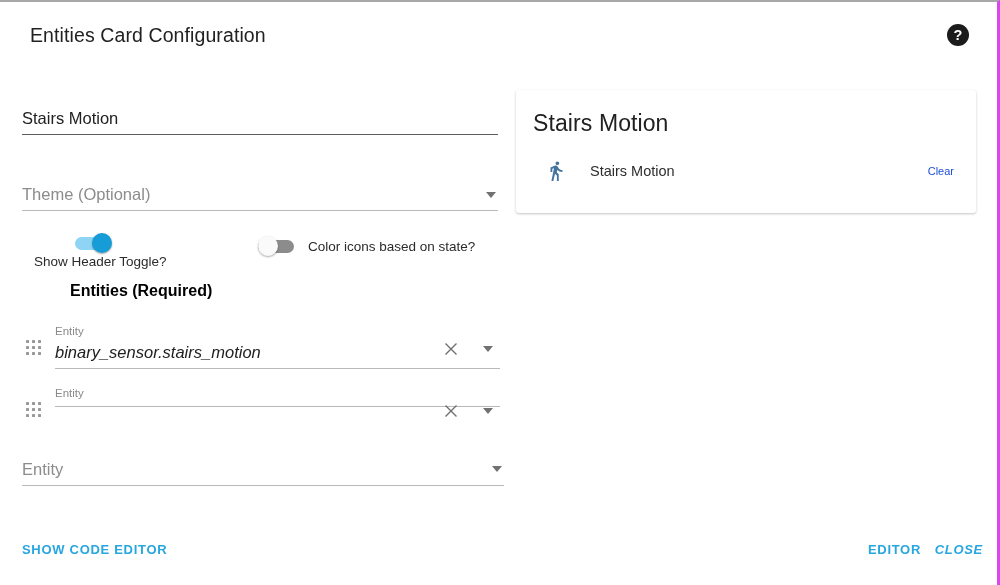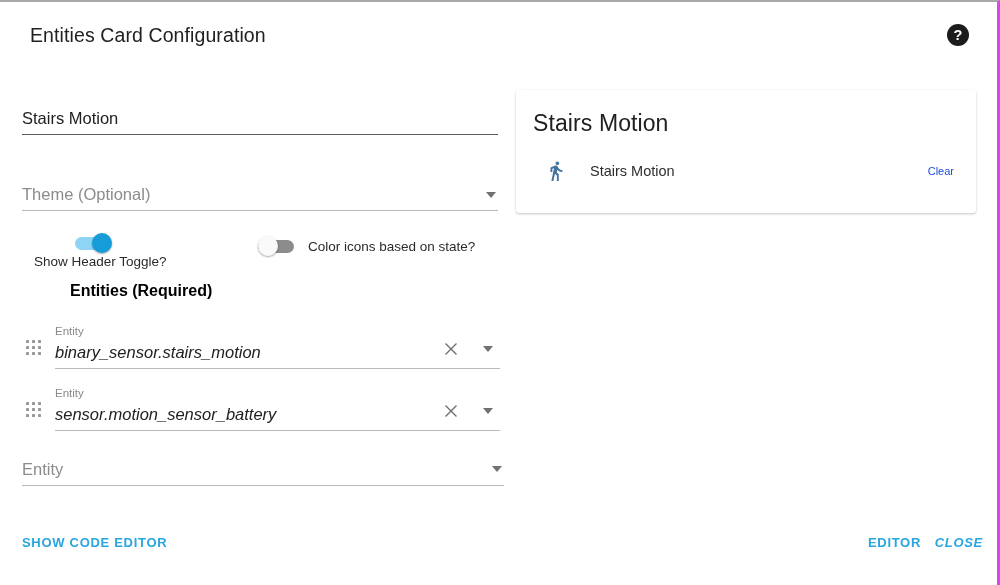--- a/index.html
+++ b/index.html
@@ -302,21 +302,21 @@
     text-align: right;
     padding-right: 6px;
     white-space: nowrap;
   }
 
   
   .dialog-footer {
     position: absolute;
     left: 0;
     right: 0;
-    bottom: 8px;
+    bottom: 1px;
     height: 60px;
     padding-left: 16px;
   }
   .footer-btn {
     position: absolute;
     font-size: 13px;
     font-weight: bold;
     letter-spacing: 0.7px;
     color: #28a6e0;
     cursor: pointer;
@@ -412,21 +412,20 @@
             <i></i>
             <i></i>
             <i></i>
             <i></i>
             <i></i>
             <i></i>
             <i></i>
         </div>
         <div class="field entity-field">
           <div class="field-label">Entity</div>
-          <div class="field-value">sensor.motion_sensor_battery</div>
           <div class="underline"></div>
         </div>
         <div class="entity-clear">
           <svg width="18" height="18" viewBox="0 0 18 18">
             <path d="M3.5 3.5 L14.5 14.5 M14.5 3.5 L3.5 14.5" stroke="#6e6e6e" stroke-width="1.4" fill="none"></path>
           </svg>
         </div>
         <div class="entity-arrow">
           <div class="caret"></div>
         </div>

